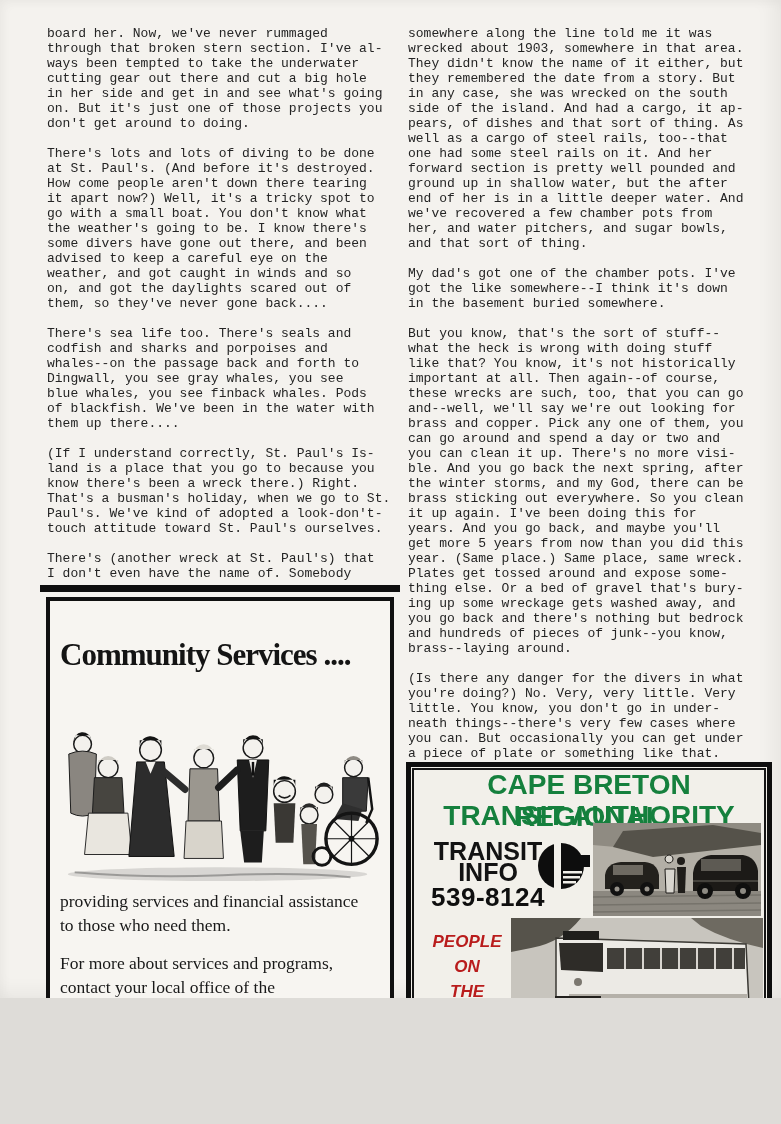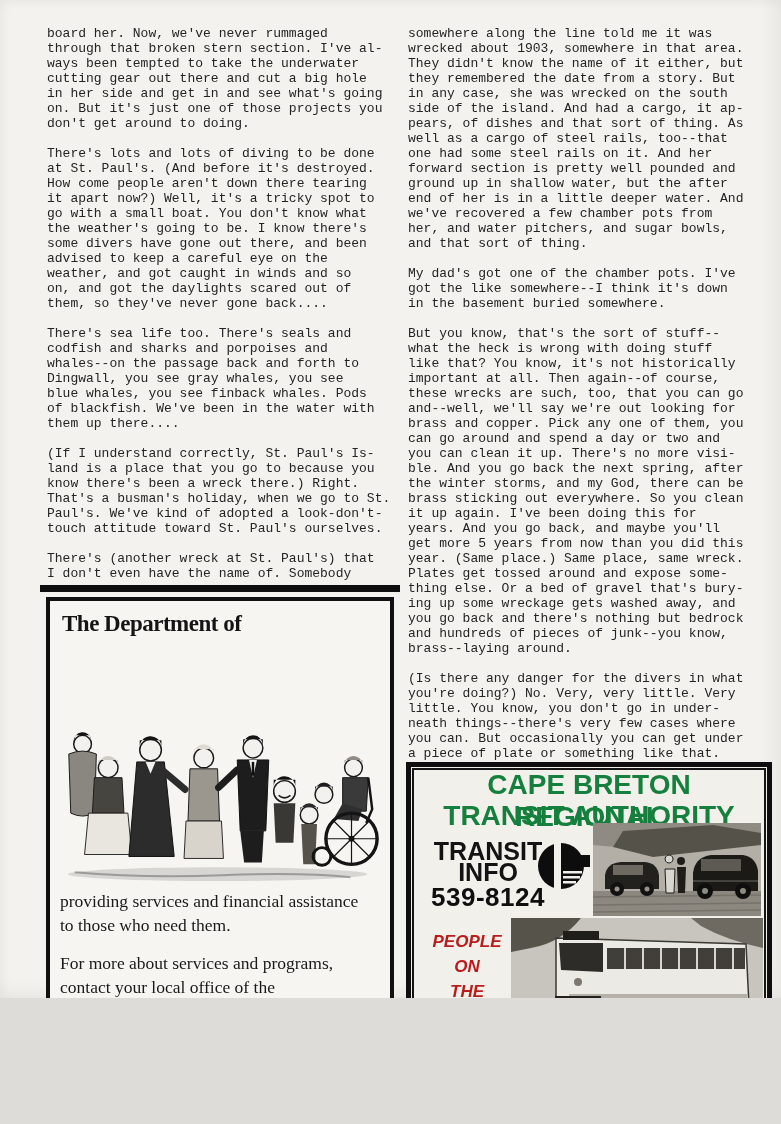--- a/index.html
+++ b/index.html
@@ -151,21 +151,21 @@
 you're doing?) No. Very, very little. Very
 little. You know, you don't go in under-
 neath things--there's very few cases where
 you can. But occasionally you can get under
 a piece of plate or something like that.</p>
   </div>
 
   <div id="ad-left-toprule" class="rule"></div>
   <div id="ad-left-bottomrule" class="rule"></div>
   <div id="ad-left">
-    <div class="h1">The Department of</div>
+    <div class="h2">Community Services ....</div>
 
     <svg id="people-art" viewBox="0 0 335 195" xmlns="http://www.w3.org/2000/svg">
       <ellipse cx="165" cy="184" rx="152" ry="7" fill="#1a1a1a" opacity="0.14"></ellipse>
       <path d="M20,182 q70,6 150,3 q80,-3 130,2" stroke="#2a2a2a" stroke-width="2" fill="none" opacity="0.35"></path>
 
       <circle cx="28" cy="52" r="9" fill="#f3f1ed" stroke="#1a1a1a" stroke-width="1.5"></circle>
       <path d="M19,50 a9,9 0 0 1 18,-2 l-2,-5 -14,0 z" fill="#151515"></path>
       <path d="M14,62 Q28,56 42,62 L40,122 Q28,128 16,122 Z" fill="#8a8680" stroke="#1a1a1a"></path>
 
       <circle cx="54" cy="76" r="10" fill="#f3f1ed" stroke="#1a1a1a" stroke-width="1.5"></circle>

